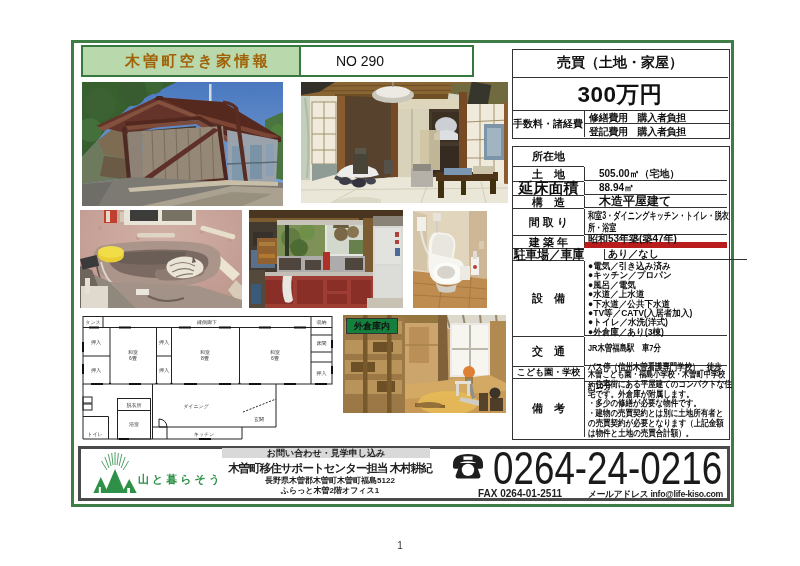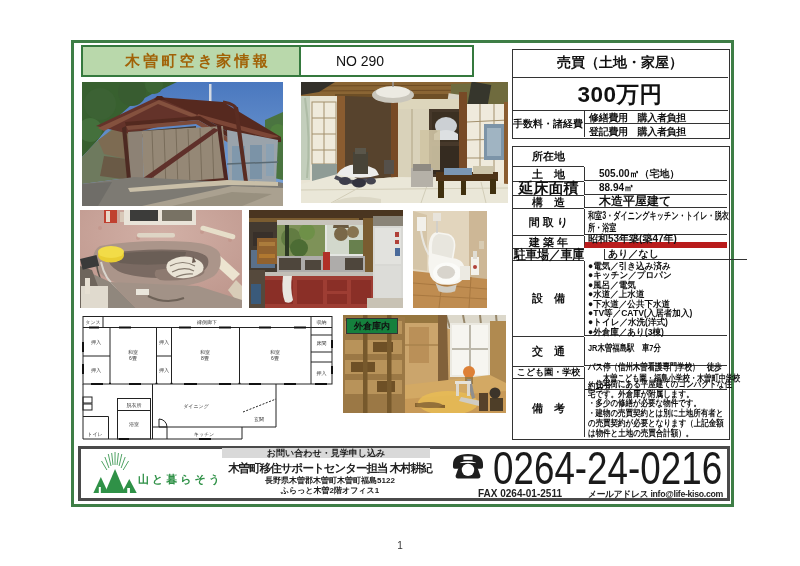--- a/index.html
+++ b/index.html
@@ -495,21 +495,21 @@
     </div>
 <div class="abs" style="left:584px;top:249px;width:143px;height:11px;border-bottom:1px solid #333;border-left:1px solid #333;font-size:10px;font-weight:bold;color:#111;display:flex;align-items:center;padding-left:3px;box-sizing:border-box;margin-left:20px;">あり／なし</div>
 
 <div class="abs lbl" style="left:513px;top:261px;width:71px;height:75px;border-bottom:1px solid #333;font-size:11px;font-weight:bold;color:#111;">設　備</div>
 <div class="abs" style="left:584px;top:261px;width:143px;height:75px;border-bottom:1px solid #333;border-left:1px solid #333;font-size:9px;font-weight:bold;color:#111;line-height:9.4px;padding:1px 0 0 3px;box-sizing:border-box;white-space:nowrap;"><span style="display:inline-block;transform:scaleX(0.95);transform-origin:0 0;">●電気／引き込み済み<br>●キッチン／プロパン<br>●風呂／電気<br>●水道／上水道<br>●下水道／公共下水道<br>●TV等／CATV(入居者加入)<br>●トイレ／水洗(洋式)<br>●外倉庫／あり(3棟)</span></div>
 
 <div class="abs lbl" style="left:513px;top:337px;width:71px;height:29px;border-bottom:1px solid #333;font-size:11px;font-weight:bold;color:#111;">交　通</div>
 <div class="abs" style="left:584px;top:337px;width:143px;height:29px;border-bottom:1px solid #333;border-left:1px solid #333;font-size:9.5px;font-weight:bold;color:#111;line-height:19px;padding:1px 0 0 3px;box-sizing:border-box;white-space:nowrap;"><span style="display:inline-block;transform:scaleX(0.78);transform-origin:0 0;">JR木曽福島駅　車7分<br>バス停（信州木曽看護専門学校）　徒歩<br>約10分</span></div>
 
 <div class="abs lbl" style="left:513px;top:367px;width:71px;height:11px;border-bottom:1px solid #333;font-size:9px;font-weight:bold;color:#111;">こども園・学校</div>
-<div class="abs" style="left:584px;top:367px;width:143px;height:23px;border-bottom:1px solid #333;border-left:1px solid #333;font-size:9px;font-weight:bold;color:#111;display:flex;align-items:center;padding-left:18px;box-sizing:border-box;white-space:nowrap;">
+<div class="abs" style="left:584px;top:367px;width:143px;height:15px;border-bottom:1px solid #333;border-left:1px solid #333;font-size:9px;font-weight:bold;color:#111;display:flex;align-items:center;padding-left:3px;box-sizing:border-box;white-space:nowrap;">
       <span style="display:inline-block;transform:scaleX(0.80);transform-origin:0 50%;">木曽こども園・福島小学校・木曽町中学校</span>
     </div>
 
 <div class="abs lbl" style="left:513px;top:379px;width:71px;height:58px;font-size:11px;font-weight:bold;color:#111;">備　考</div>
 <div class="abs" style="left:584px;top:379px;width:143px;height:58px;border-left:1px solid #333;font-size:9px;font-weight:bold;color:#111;line-height:9.7px;padding:1px 0 0 3px;box-sizing:border-box;white-space:nowrap;"><span style="display:inline-block;transform:scaleX(0.83);transform-origin:0 0;">・住宅街にある平屋建てのコンパクトな住<br>宅です。外倉庫が附属します。<br>・多少の修繕が必要な物件です。<br>・建物の売買契約とは別に土地所有者と<br>の売買契約が必要となります（上記金額<br>は物件と土地の売買合計額）。</span></div>
 
 <div class="abs" style="left:78px;top:446px;width:646px;height:49px;border:3px solid #4a4a4a;background:#fff;"></div>
 
 <div class="abs lbl" style="left:222px;top:448px;width:208px;height:10px;background:#d9d9d9;font-size:9px;font-weight:bold;color:#222;">お問い合わせ・見学申し込み</div>
 

